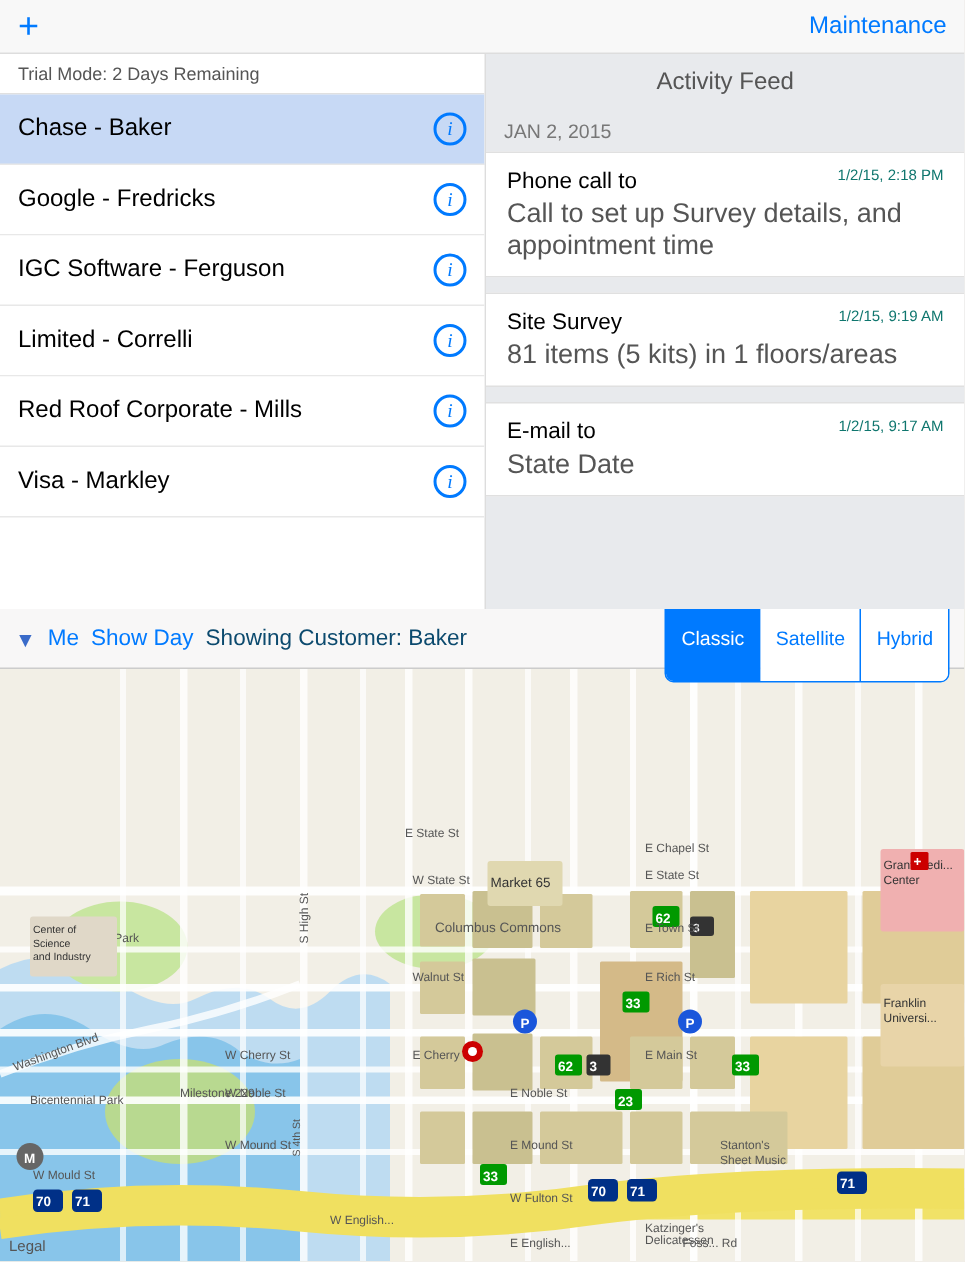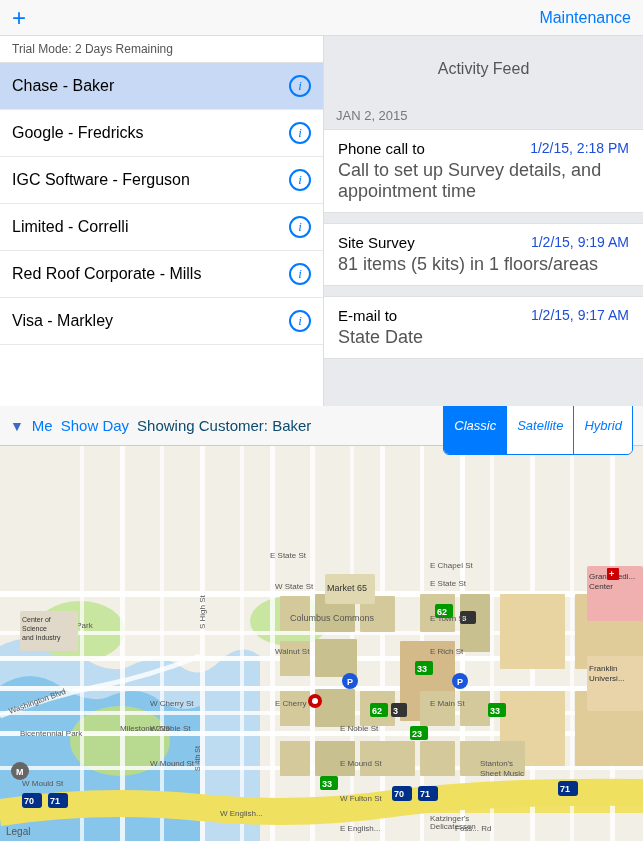--- a/index.html
+++ b/index.html
@@ -78,21 +78,21 @@
     }
 
     .activity-feed {
       flex: 1;
       background: #e8eaed;
       padding: 0;
       overflow-y: auto;
     }
     .activity-feed-title {
       text-align: center;
-      padding: 24px;
+      padding: 10px;
       font-size: 16px;
       color: #555;
       background: #e8eaed;
     }
     .activity-date {
       padding: 6px 12px;
       font-size: 13px;
       color: #777;
       background: #e8eaed;
     }
@@ -107,22 +107,22 @@
       display: flex;
       justify-content: space-between;
       align-items: flex-start;
       margin-bottom: 3px;
     }
     .activity-entry-title {
       font-size: 15px;
       color: #000;
     }
     .activity-entry-time {
-      font-size: 14px;
-      color: #1d4ed8;
+      font-size: 10px;
+      color: #0f766e;
       white-space: nowrap;
       margin-left: 8px;
     }
     .activity-entry-desc {
       font-size: 18px;
       color: #555;
     }
     .activity-spacer {
       height: 10px;
       background: #e8eaed;
@@ -179,21 +179,20 @@
       overflow: hidden;
     }
     .map-type-btn {
       padding: 21px 10px;
       font-size: 13px;
       color: #007aff;
       background: #fff;
       cursor: pointer;
       border: none;
       border-right: 1px solid #007aff;
-      font-style: italic;
     }
     .map-type-btn:last-child { border-right: none; }
     .map-type-btn.active {
       background: #007aff;
       color: #fff;
     }
 
     
     .map-canvas {
       position: absolute;

